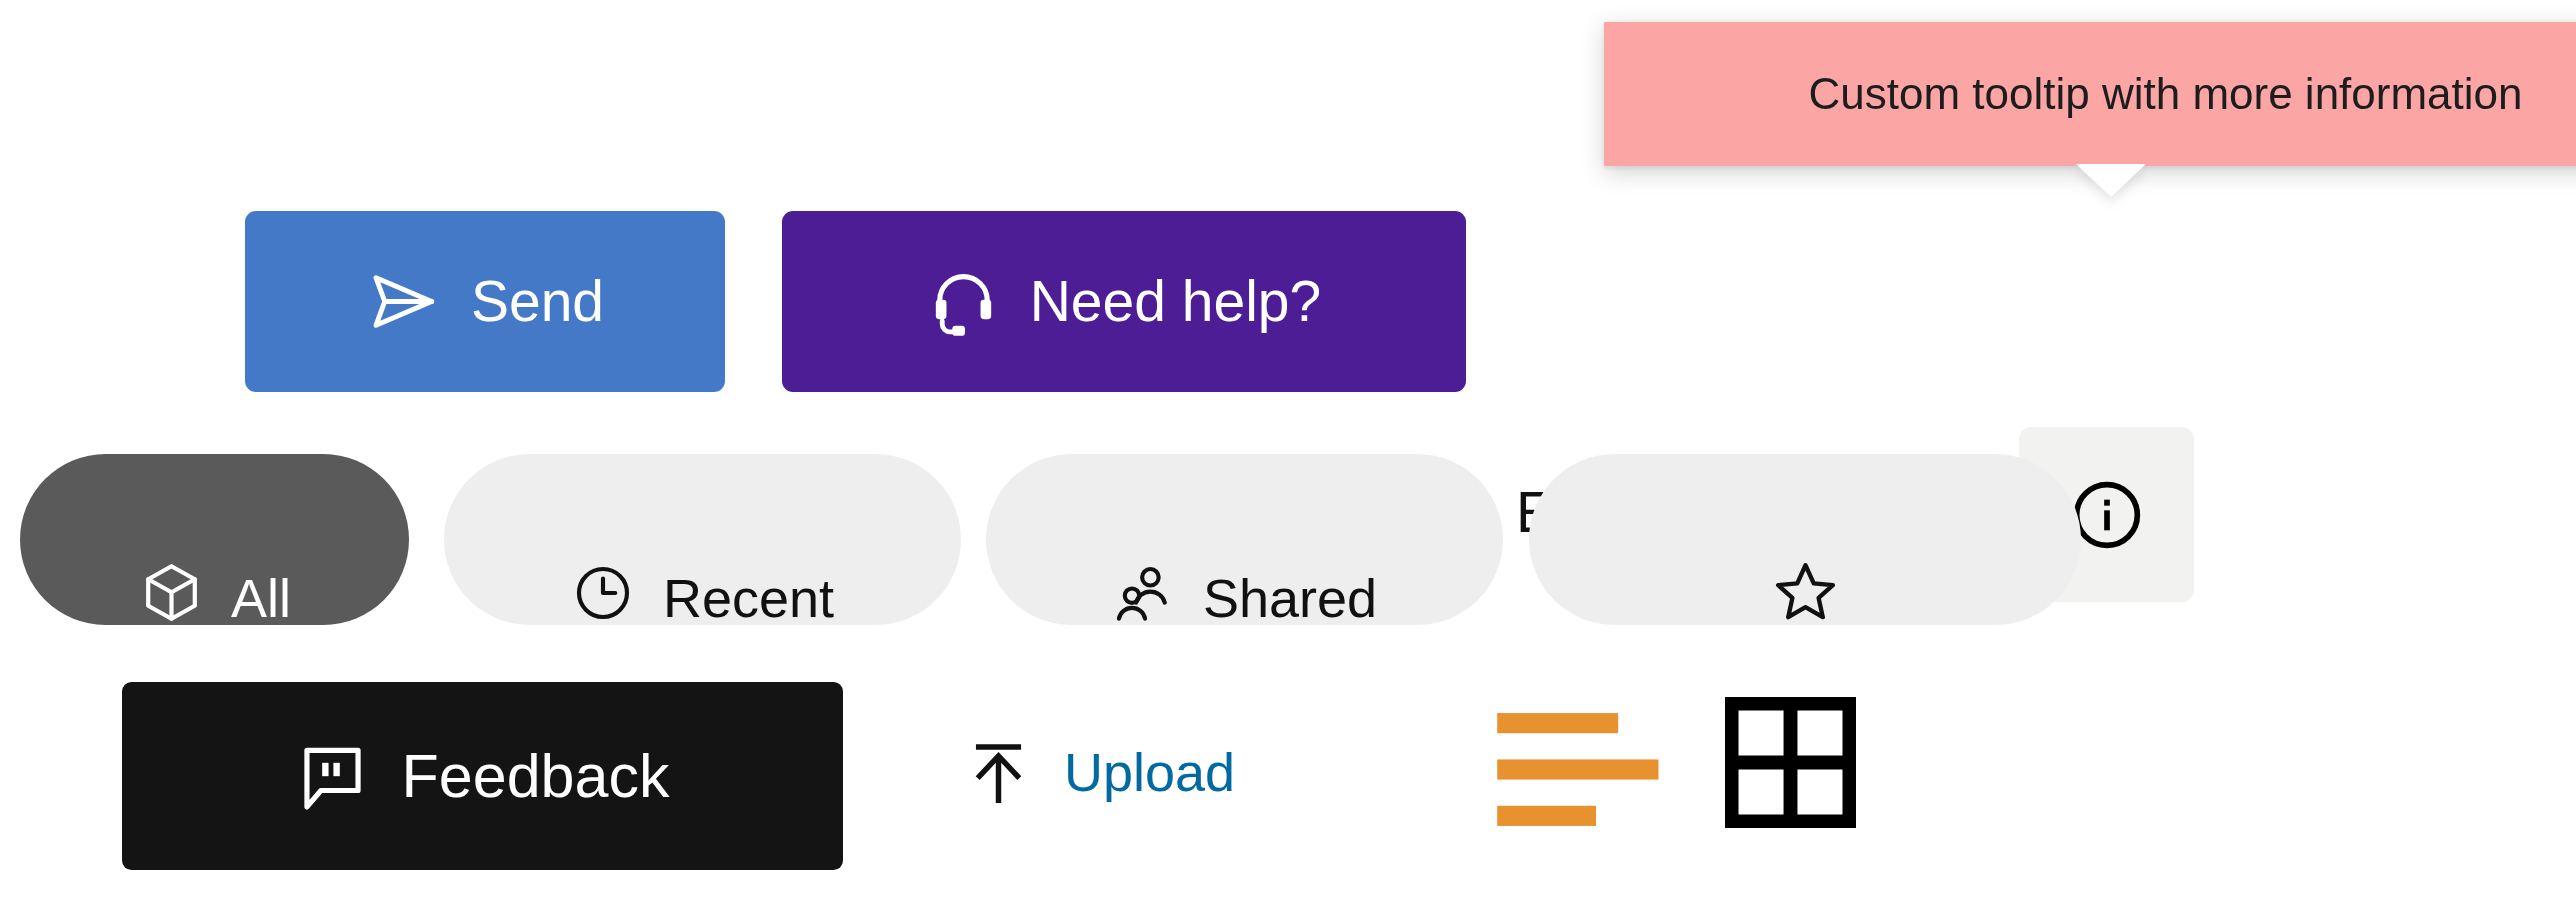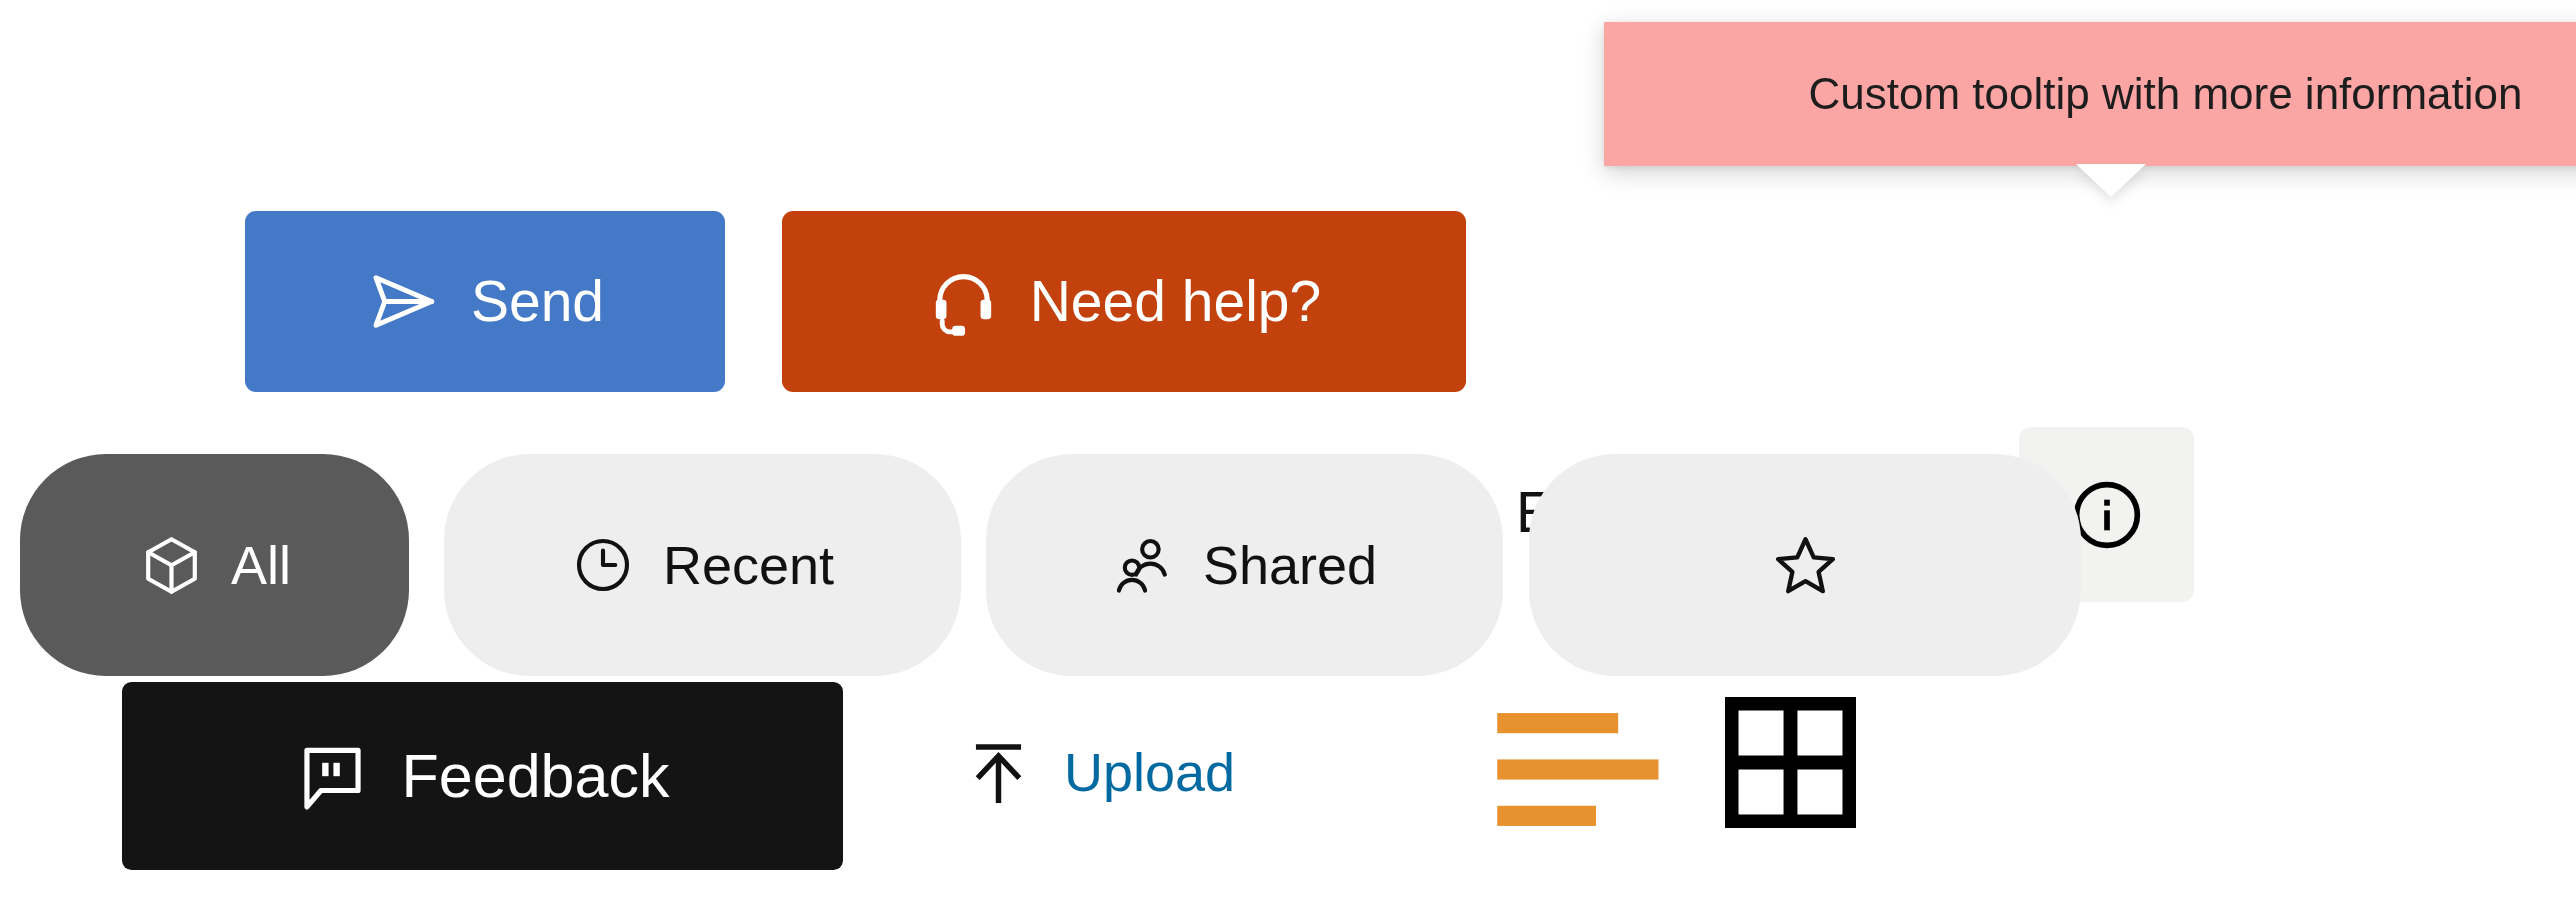--- a/index.html
+++ b/index.html
@@ -63,21 +63,21 @@
     cursor:pointer;
     padding:8px 31px;
     font-family:"Liberation Sans", sans-serif;
   }
   #send-button{
     left:245px;width:480px;
     background:#4479c8;
   }
   #need-help-button{
     left:782px;width:684px;
-    background:#c2410c;
+    background:#4c1d95;
   }
   .btn .btn-label{
     font-size:57px;
     color:#ffffff;
     line-height:1;
     white-space:nowrap;
   }
   #enhance-text-label{
     position:absolute;
     left:1516px;top:211px;
@@ -103,24 +103,24 @@
   
   #row-filters{
     position:absolute;
     left:0;top:454px;
     height:171px;
     width:2576px;
   }
   .pill{
     position:absolute;
     top:0;
-    height:222px;
+    height:171px;
     border-radius:86px;
     border:none;
-    display:flex;align-items:center;justify-content:center;
+    display:flex;align-items:flex-end;justify-content:center;
     gap:27px;
     cursor:pointer;
     box-sizing:border-box;
     padding:0 39px;
     font-family:"Liberation Sans", sans-serif;
   }
   .pill .pill-label{
     font-size:54px;line-height:1;white-space:nowrap;
   }
   .pill.active{background:#5a5a5a;}

